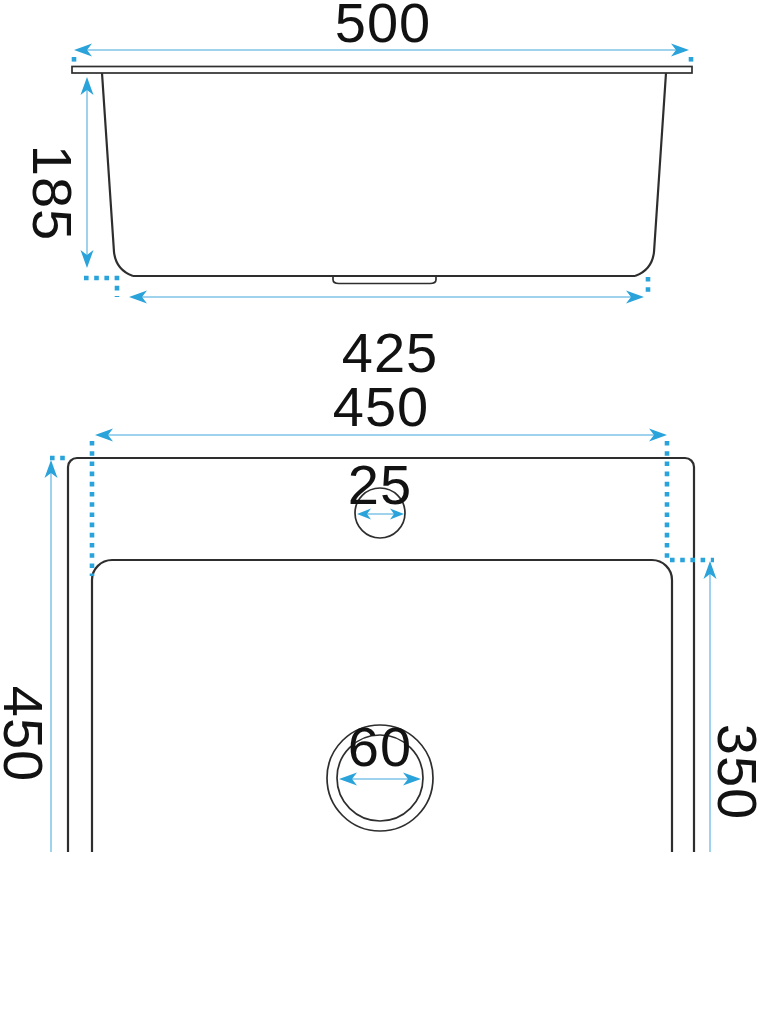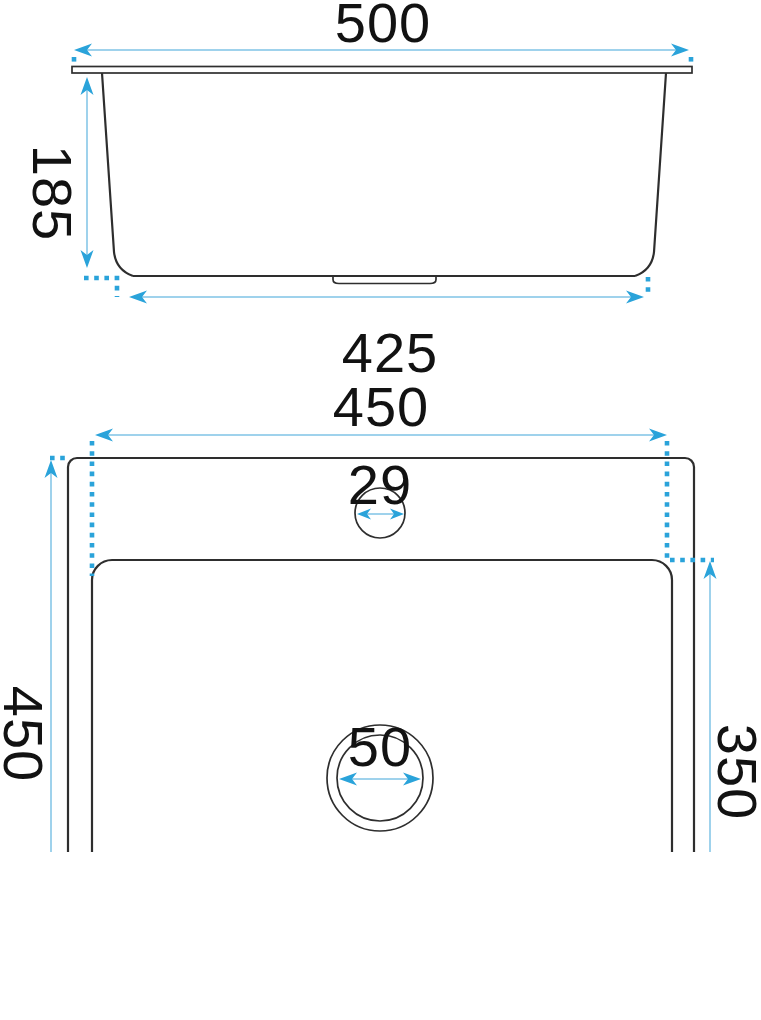--- a/index.html
+++ b/index.html
@@ -131,21 +131,21 @@
   </svg>
 
   <div class="dim-label" style="left:383px; top:23px;">500</div>
 
   <div class="dim-label vertical" style="left:52px; top:193px;">185</div>
 
   <div class="dim-label" style="left:390px; top:328px;margin-top:25px;">425</div>
 
   <div class="dim-label" style="left:381px; top:407px;">450</div>
 
-  <div class="dim-label" style="left:380px; top:485px;">29</div>
+  <div class="dim-label" style="left:380px; top:485px;">25</div>
 
   <div class="dim-label vertical" style="left:23px; top:734px;">450</div>
 
   <div class="dim-label vertical" style="left:737px; top:772px;">350</div>
 
-  <div class="dim-label" style="left:380px; top:747px;">50</div>
+  <div class="dim-label" style="left:380px; top:747px;">60</div>
 
 </div>
 
 </body></html>

